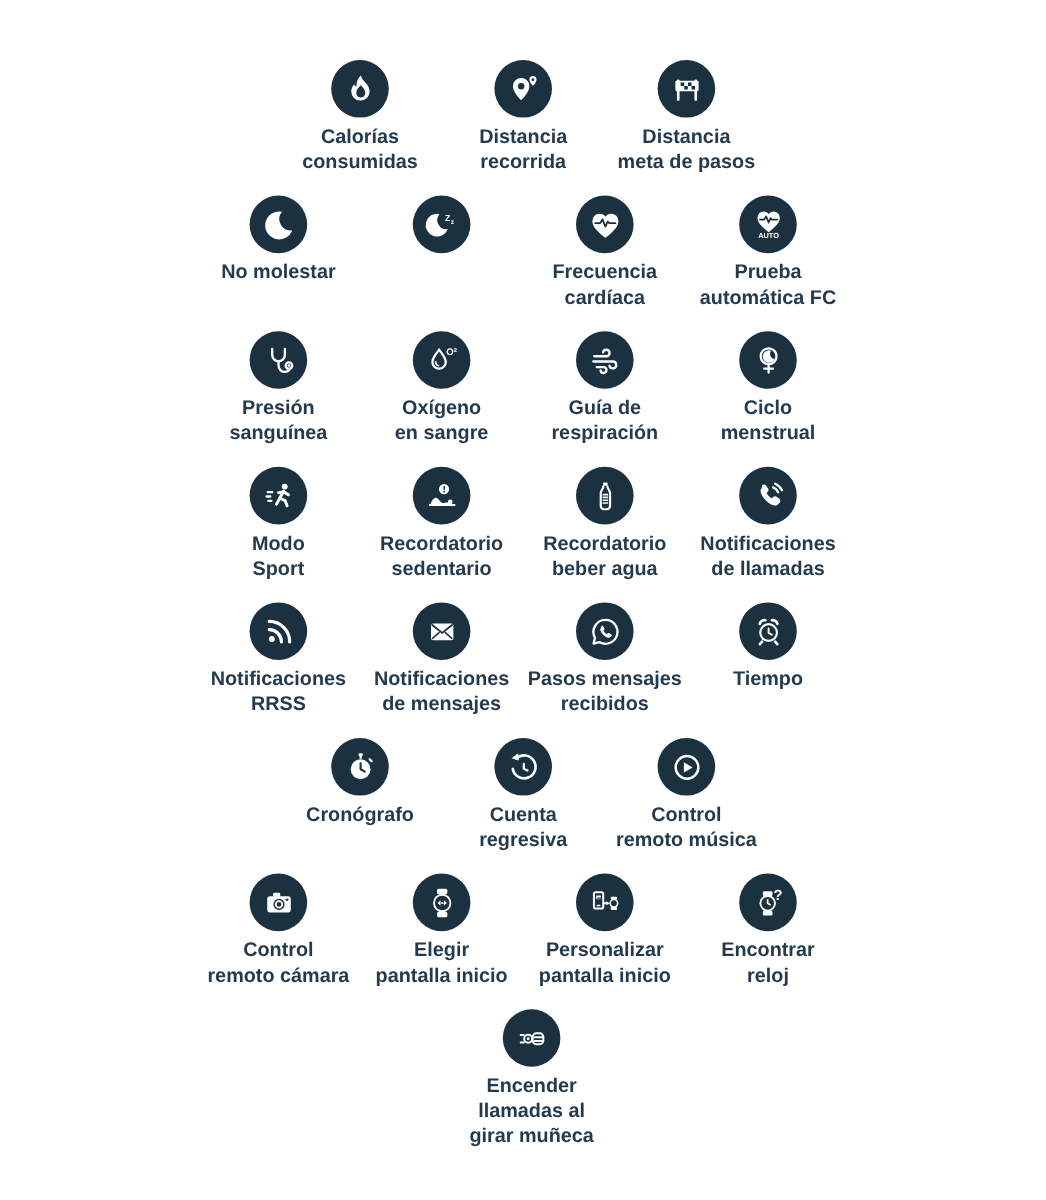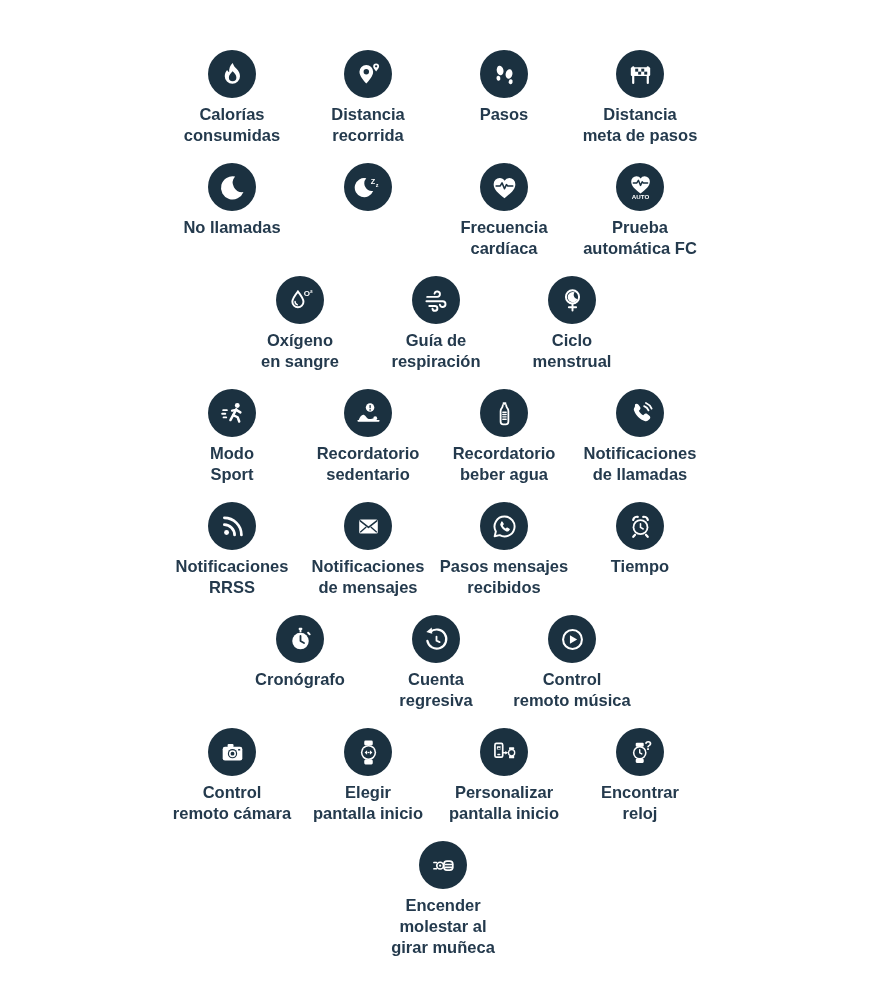--- a/index.html
+++ b/index.html
@@ -48,33 +48,20 @@
           <circle class="dk" cx="17.9" cy="5.7" r=".9"></circle>
         </svg>
       </div>
       <div class="label">Distancia
 recorrida</div>
     </div>
     <div class="cell">
       <div class="icon-circle">
         <svg viewBox="0 0 24 24">
           <g fill="#fff">
-            <ellipse cx="8.6" cy="8.9" rx="2.6" ry="3.7" transform="rotate(-12 8.6 8.9)"></ellipse>
-            <ellipse cx="7.3" cy="14.9" rx="1.5" ry="1.9" transform="rotate(-12 7.3 14.9)"></ellipse>
-            <ellipse cx="15.5" cy="11.6" rx="2.6" ry="3.7" transform="rotate(12 15.5 11.6)"></ellipse>
-            <ellipse cx="16.8" cy="17.6" rx="1.5" ry="1.9" transform="rotate(12 16.8 17.6)"></ellipse>
-          </g>
-        </svg>
-      </div>
-      <div class="label">Pasos</div>
-    </div>
-    <div class="cell">
-      <div class="icon-circle">
-        <svg viewBox="0 0 24 24">
-          <g fill="#fff">
             <rect x="5.5" y="5.6" width="1.7" height="13.8" rx=".8"></rect>
             <rect x="16.8" y="5.6" width="1.7" height="13.8" rx=".8"></rect>
             <rect x="4.5" y="6.4" width="15" height="6.8" rx=".9"></rect>
           </g>
           <g class="dk">
             <rect x="7.9" y="7.5" width="2.3" height="2.3"></rect>
             <rect x="12.6" y="7.5" width="2.3" height="2.3"></rect>
             <rect x="10.2" y="9.8" width="2.3" height="2.3"></rect>
             <rect x="14.9" y="9.8" width="2.3" height="2.3"></rect>
           </g>
@@ -85,21 +72,21 @@
     </div>
   </div>
 
   <div class="feature-row">
     <div class="cell">
       <div class="icon-circle">
         <svg viewBox="0 0 24 24">
           <path fill="#fff" d="M14 3.5A9 9 0 1 0 20.5 15.5 7.3 7.3 0 0 1 14 3.5Z"></path>
         </svg>
       </div>
-      <div class="label">No llamadas</div>
+      <div class="label">No molestar</div>
     </div>
     <div class="cell">
       <div class="icon-circle">
         <svg viewBox="0 0 24 24">
           <path fill="#fff" transform="translate(-1.2 2) scale(.82)" d="M14 3.5A9 9 0 1 0 20.5 15.5 7.3 7.3 0 0 1 14 3.5Z"></path>
           <text x="13.8" y="9.2" font-size="5.6" font-weight="bold" fill="#fff">Z</text>
           <text x="17.6" y="11.6" font-size="4.2" font-weight="bold" fill="#fff">z</text>
         </svg>
       </div>
     </div>
@@ -122,20 +109,34 @@
           </g>
           <text x="12" y="20.6" text-anchor="middle" font-size="4.8" font-weight="bold" fill="#fff">AUTO</text>
         </svg>
       </div>
       <div class="label">Prueba
 automática FC</div>
     </div>
   </div>
 
   <div class="feature-row">
+    <div class="cell">
+      <div class="icon-circle">
+        <svg viewBox="0 0 24 24">
+          <g fill="none" stroke="#fff" stroke-width="1.5" stroke-linecap="round">
+            <path d="M7.6 4.4v3.9a4.1 4.1 0 0 0 8.2 0V4.4"></path>
+            <path d="M11.7 12.4v2.8a4.1 4.1 0 0 0 4.1 4.1c1.2 0 2.2-.5 2.9-1.4"></path>
+            <circle cx="18.4" cy="15.2" r="2.1"></circle>
+          </g>
+          <circle fill="#fff" cx="18.4" cy="15.2" r=".9"></circle>
+        </svg>
+      </div>
+      <div class="label">Presión
+sanguínea</div>
+    </div>
     <div class="cell">
       <div class="icon-circle">
         <svg viewBox="0 0 24 24">
           <path fill="none" stroke="#fff" stroke-width="1.5" d="M10 5c2.4 3 4.3 5.3 4.3 7.9a4.3 4.3 0 1 1-8.6 0C5.7 10.3 7.6 8 10 5z"></path>
           <path fill="none" stroke="#fff" stroke-width="1.1" stroke-linecap="round" d="M7.8 12.8a2.5 2.5 0 0 0 1.7 2.5"></path>
           <text x="14.6" y="8.4" font-size="6.2" font-weight="bold" fill="#fff">O²</text>
         </svg>
       </div>
       <div class="label">Oxígeno
 en sangre</div>
@@ -388,18 +389,18 @@
           <g fill="none" stroke="#fff" stroke-width="1.3" stroke-linecap="round" stroke-linejoin="round">
             <path d="M4.6 9.7h1.9M4.6 14.5h1.9"></path>
             <circle cx="9.4" cy="12.1" r="2.6"></circle>
             <rect x="12.3" y="8.6" width="6.9" height="7" rx="2.4"></rect>
             <path d="M13.5 11.2h5.4M13.5 13.5h5.4"></path>
           </g>
           <circle fill="#fff" cx="9.4" cy="12.1" r=".9"></circle>
         </svg>
       </div>
       <div class="label">Encender
-molestar al
+llamadas al
 girar muñeca</div>
     </div>
   </div>
 
 </div>
 
 </body></html>

